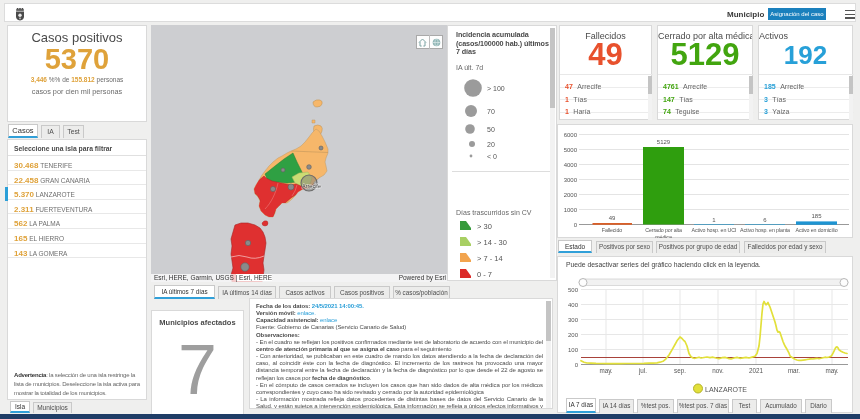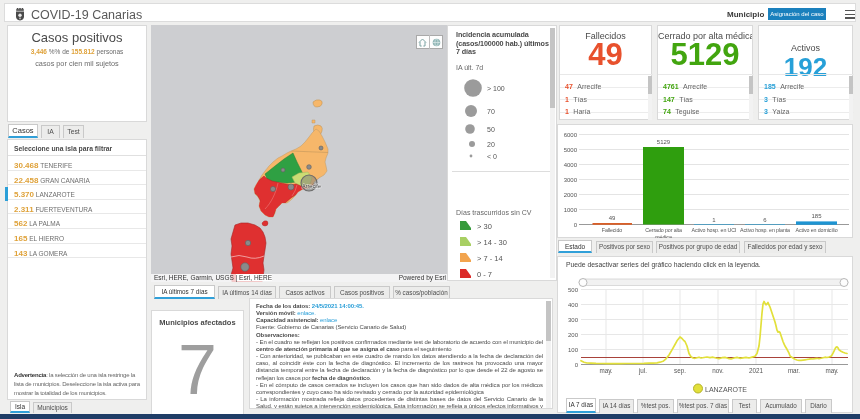--- a/index.html
+++ b/index.html
@@ -17,34 +17,34 @@
 <div class="panel" style="left:4px;top:3px;width:852px;height:19px;border-color:#dcdcdc;">
   <svg class="abs" style="left:10px;top:4px;" width="10" height="13" viewBox="0 0 10 13">
     <rect x="1.2" y="1.2" width="7.6" height="1.6" fill="#4a4a4a"></rect>
     <rect x="1.8" y="0" width="1.6" height="1.6" fill="#4a4a4a"></rect>
       <rect x="4.2" y="0" width="1.6" height="1.6" fill="#4a4a4a"></rect>
       <rect x="6.6" y="0" width="1.6" height="1.6" fill="#4a4a4a"></rect>
     <path d="M1 3.4 h8 v5 q0 3.2 -4 4.2 q-4 -1 -4 -4.2 z" fill="#4a4a4a"></path>
     <circle cx="5" cy="7.2" r="1.7" fill="#e8e8e8"></circle>
     <rect x="4.4" y="9.6" width="1.2" height="1.6" fill="#e8e8e8"></rect>
   </svg>
-  <div class="abs" style="left:26px;top:4px;font-size:12.5px;color:#595959;">COVID-19 Canarias</div>
   <div class="abs" style="left:722px;top:6px;font-size:8px;font-weight:bold;color:#3a3a3a;">Municipio</div>
   <div class="abs" style="left:763px;top:3.5px;width:58px;height:12.5px;background:#1a80bd;color:#fff;font-size:6px;text-align:center;line-height:12.5px;">Asignación del caso</div>
   <div class="abs" style="left:840px;top:6px;width:9.5px;height:9px;">
     <div style="height:1.4px;background:#555;margin-bottom:2.2px;"></div>
     <div style="height:1.4px;background:#555;margin-bottom:2.2px;"></div>
     <div style="height:1.4px;background:#555;"></div>
   </div>
 </div>
 
 <div class="panel" style="left:7px;top:25px;width:140px;height:97px;text-align:center;">
   <div style="font-size:13px;color:#4a4a4a;margin-top:4px;">Casos positivos</div>
+  <div style="font-size:29px;font-weight:bold;color:#dfa23a;line-height:27px;margin-top:1px;">5370</div>
   <div style="font-size:6.5px;color:#6b6b6b;margin-top:3px;"><b class="org">3,446</b> %% de <b class="org">155.812</b> personas</div>
-  <div style="font-size:7.3px;color:#6b6b6b;margin-top:4px;">casos por cien mil sujetos</div>
+  <div style="font-size:7.3px;color:#6b6b6b;margin-top:4px;">casos por cien mil personas</div>
 </div>
 
 <div class="tab active" style="left:8px;top:124px;width:30px;height:14px;font-size:7.5px;line-height:12.4px;">Casos</div>
 <div class="tab" style="left:41px;top:125px;width:19px;height:13px;font-size:6.8px;line-height:12px;">IA</div>
 <div class="tab" style="left:63px;top:125px;width:21px;height:13px;font-size:6.8px;line-height:12px;">Test</div>
 
 <div class="panel" style="left:7px;top:139px;width:140px;height:261px;">
   <div style="font-size:6.8px;font-weight:bold;color:#4a4a4a;padding:5px 0 3px 6px;border-bottom:1px solid #e0e0e0;">Seleccione una isla para filtrar</div>
   <div style="height:14.6px;border-bottom:1px solid #e8e8e8;padding-left:6px;white-space:nowrap;"><span style="font-size:8px;font-weight:bold;color:#dfa23a;line-height:14px;vertical-align:middle;">30.468</span><span style="font-size:6.5px;color:#6e6e6e;vertical-align:middle;"> TENERIFE</span></div>
   <div style="height:14.6px;border-bottom:1px solid #e8e8e8;padding-left:6px;white-space:nowrap;"><span style="font-size:8px;font-weight:bold;color:#dfa23a;line-height:14px;vertical-align:middle;">22.458</span><span style="font-size:6.5px;color:#6e6e6e;vertical-align:middle;"> GRAN CANARIA</span></div>
@@ -200,21 +200,21 @@
     <div style="height:12.6px;border-bottom:1px solid #ececec;padding-left:5px;"><span style="font-size:7px;font-weight:bold;color:#42a50f;line-height:12.4px;">4761</span> <span style="font-size:7px;color:#666;">Arrecife</span></div>
     <div style="height:12.6px;border-bottom:1px solid #ececec;padding-left:5px;"><span style="font-size:7px;font-weight:bold;color:#42a50f;line-height:12.4px;">147</span> <span style="font-size:7px;color:#666;">Tías</span></div>
     <div style="height:12.6px;border-bottom:1px solid #ececec;padding-left:5px;"><span style="font-size:7px;font-weight:bold;color:#42a50f;line-height:12.4px;">74</span> <span style="font-size:7px;color:#666;">Teguise</span></div>
     <div style="height:12.6px;border-bottom:1px solid #ececec;padding-left:5px;"> </div>
     <div style="position:absolute;right:1px;top:1px;width:4px;height:44px;background:#f2f2f2;">
         <div style="width:4px;height:18px;background:#c4c4c4;"></div>
       </div>
   </div>
 </div>
 <div class="panel" style="left:758px;top:25px;width:95px;height:95px;">
-  <div style="text-align:center;font-size:9px;color:#4a4a4a;margin-top:17px;">Activos</div>
+  <div style="font-size:9px;color:#4a4a4a;margin-top:5px;">Activos</div>
   <div style="text-align:center;font-size:26px;font-weight:bold;color:#27a0d8;line-height:28px;">192</div>
   <div style="position:absolute;left:0;top:48px;width:95px;height:46px;overflow:hidden;border-top:1px solid #e8e8e8;">
     <div style="height:12.6px;border-bottom:1px solid #ececec;padding-left:5px;"><span style="font-size:7px;font-weight:bold;color:#27a0d8;line-height:12.4px;">185</span> <span style="font-size:7px;color:#666;">Arrecife</span></div>
     <div style="height:12.6px;border-bottom:1px solid #ececec;padding-left:5px;"><span style="font-size:7px;font-weight:bold;color:#27a0d8;line-height:12.4px;">3</span> <span style="font-size:7px;color:#666;">Tías</span></div>
     <div style="height:12.6px;border-bottom:1px solid #ececec;padding-left:5px;"><span style="font-size:7px;font-weight:bold;color:#27a0d8;line-height:12.4px;">3</span> <span style="font-size:7px;color:#666;">Yaiza</span></div>
     <div style="height:12.6px;border-bottom:1px solid #ececec;padding-left:5px;"> </div>
     <div style="position:absolute;right:1px;top:1px;width:4px;height:44px;background:#f2f2f2;">
         <div style="width:4px;height:18px;background:#c4c4c4;"></div>
       </div>
   </div>

